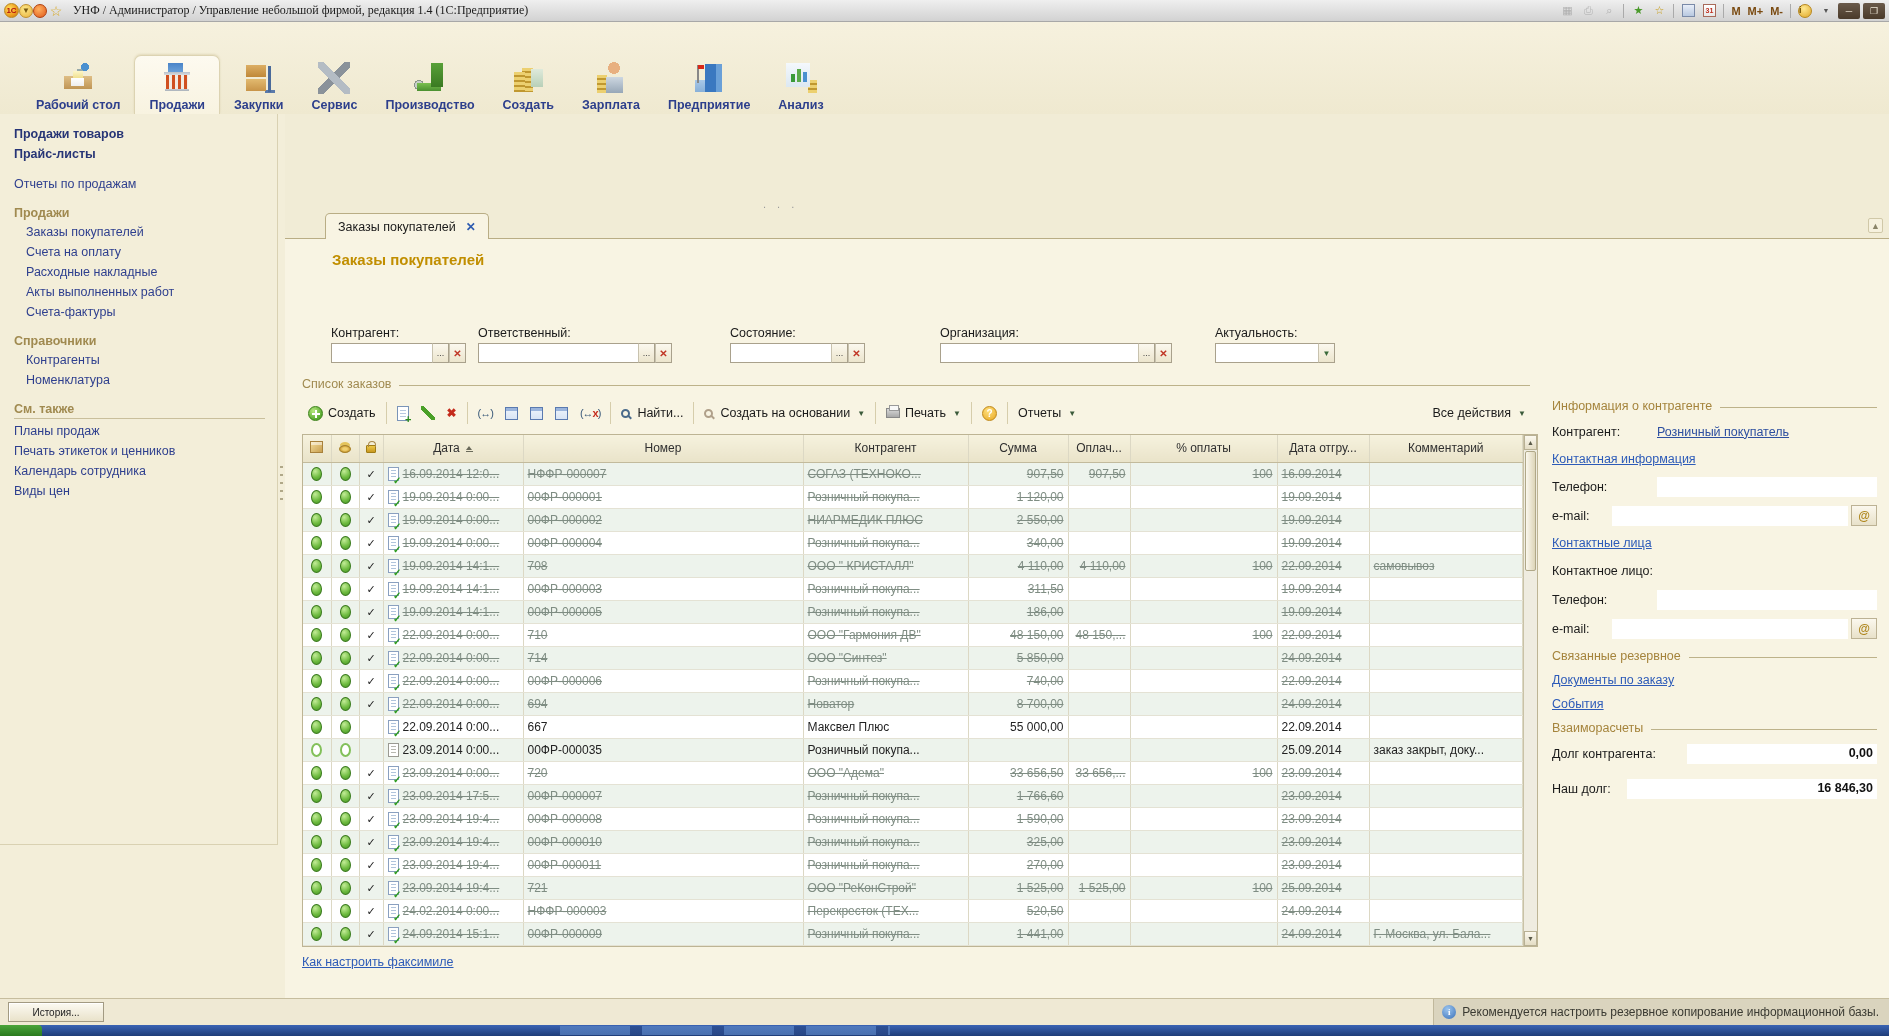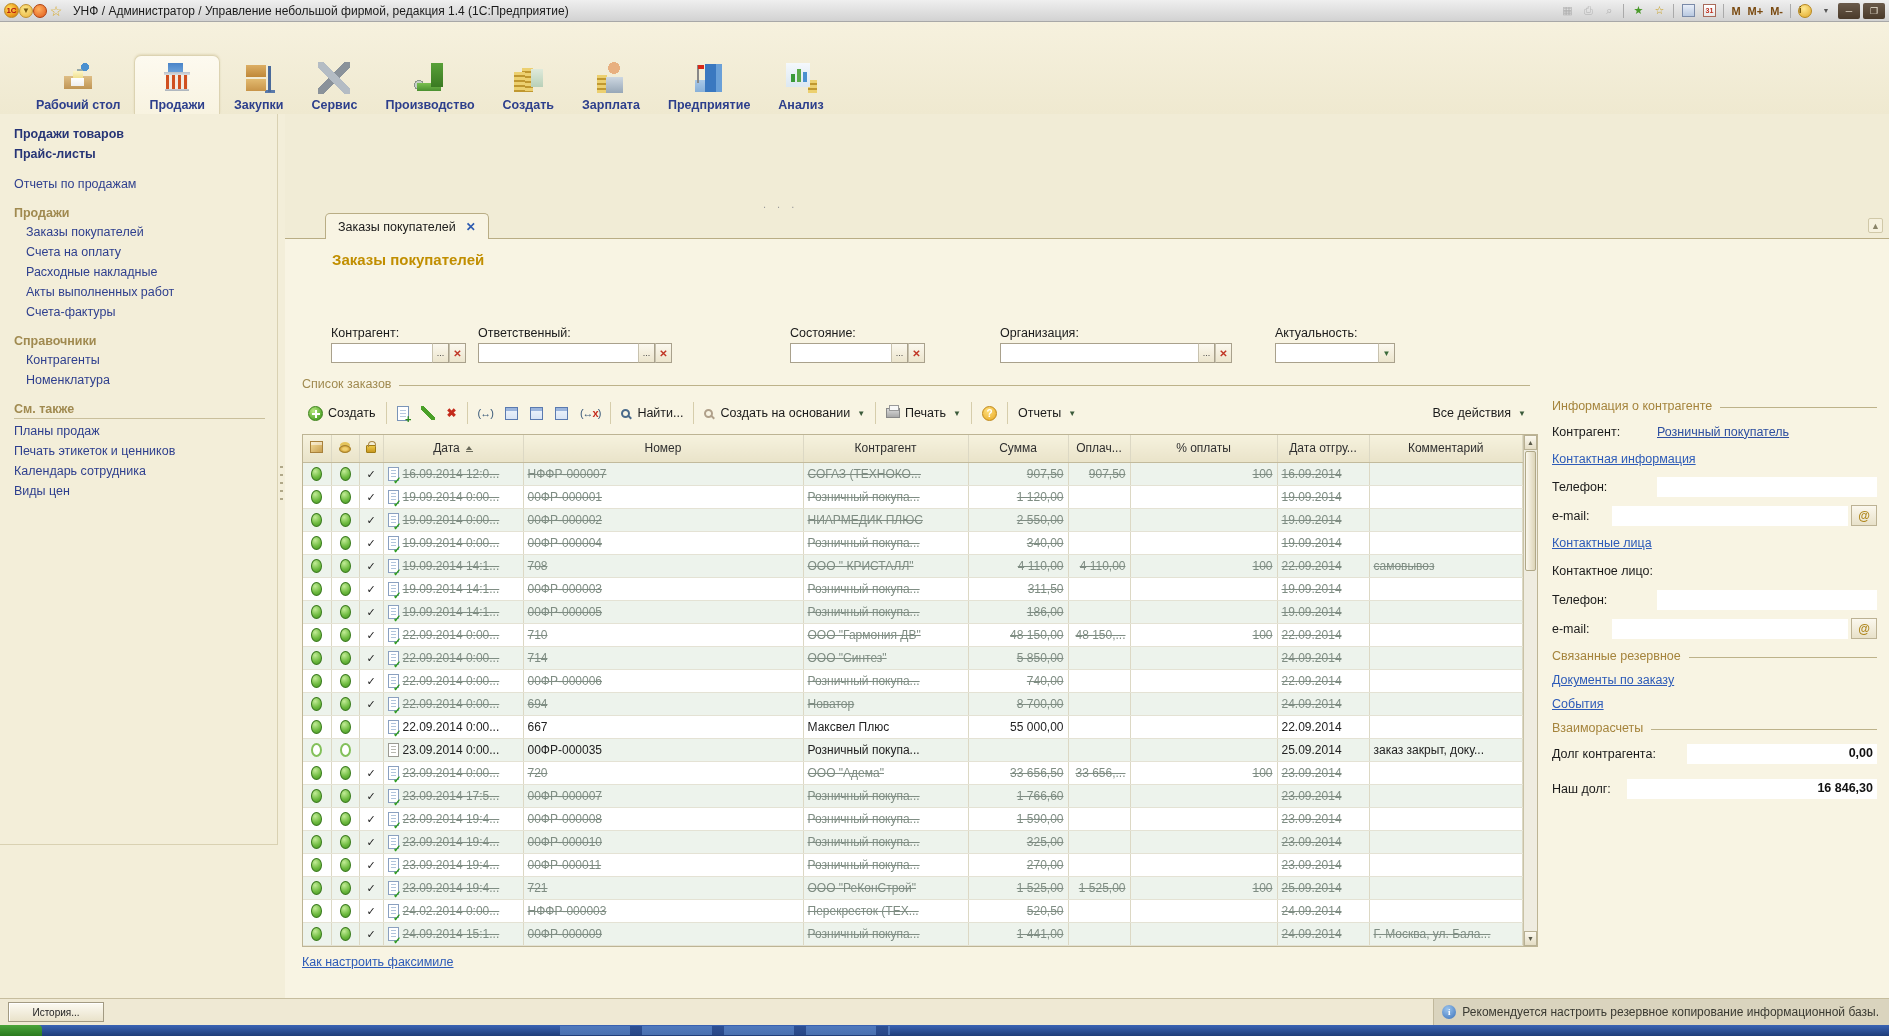--- a/index.html
+++ b/index.html
@@ -6,21 +6,21 @@
   html,body { width:1889px; height:1036px; overflow:hidden; }
   body { font-family:"Liberation Sans", sans-serif; font-size:12.5px; background:#f3eed9; position:relative; color:#222; }
 
   
   .titlebar { position:absolute; top:0; left:0; right:0; height:22px; background:linear-gradient(#efefef,#d2d2d2); border-bottom:1px solid #a8a8a8; display:flex; align-items:center; padding:0 4px; }
   .tb-ic { width:18px; height:16px; display:inline-flex; align-items:center; justify-content:center; font-size:10px; }
   .logo1c { background:radial-gradient(circle at 35% 35%, #ffdf60, #f0a020 55%, #c87010); border-radius:50%; color:#b01010; font-weight:bold; font-size:8px; width:15px; height:15px; border:1px solid #b88820;}
   .tb-drop { background:radial-gradient(circle at 40% 35%, #fde88a, #e8b23c); border-radius:50%; width:14px; height:14px; border:1px solid #c09030; color:#7a5a10; font-size:8px;}
   .tb-rec { background:radial-gradient(circle at 40% 35%, #ffb060, #e05818); border-radius:50%; width:14px; height:14px; border:1px solid #b04010;}
   .tb-star { color:#d8a820; font-size:14px; }
-  .tb-title { flex:1; font-size:12px; color:#1a1a1a; padding-left:8px; white-space:nowrap; overflow:hidden; }
+  .tb-title { flex:1; font-size:12px; color:#1a1a1a; padding-left:8px; white-space:nowrap; overflow:hidden;font-family:Liberation Serif, serif; }
   .tb-right { display:flex; align-items:center; gap:3px; }
   .tbr { width:18px; height:16px; display:inline-flex; align-items:center; justify-content:center; font-size:11px; color:#666; }
   .tbr.dis { opacity:.4; }
   .tb-sep { width:1px; height:14px; background:#aaa; margin:0 2px; }
   .mbtn { color:#7a4a10; font-weight:bold; font-size:11px; width:auto; padding:0 2px;}
   .wbtn { width:22px; height:16px; background:linear-gradient(#6a5a4a,#4a3a2a); color:#f0e8d8; font-size:9px; display:inline-flex; align-items:center; justify-content:center; border-radius:2px; }
   .info-i { background:radial-gradient(circle at 40% 30%, #ffe890, #e0a828); border-radius:50%; width:14px; height:14px; color:#6a4a00; font-weight:bold; font-size:9px; border:1px solid #b88820;}
   .calcic { background:linear-gradient(#e8eef8,#b8c8e0); border:1px solid #7a8aa8; width:13px; height:13px; }
   .calic { background:linear-gradient(#fff,#e8e8e8); border:1px solid #a86a5a; width:13px; height:13px; color:#c03020; font-size:7px; font-weight:bold; display:inline-flex; align-items:center; justify-content:center;}
 
@@ -264,21 +264,21 @@
       <div class="page-title">Заказы покупателей</div>
       <div class="filter-bar">
           <div class="filter" style="width: 135px; margin-right: 12px;">
             <div class="filter-label">Контрагент:</div>
             <div class="filter-ctl">
               <input style="">
               <span class="fbtn">...</span>
               <span class="fbtn x">✕</span>
             </div>
           </div>
-          <div class="filter" style="width: 194px; margin-right: 118px;">
+          <div class="filter" style="width: 194px; margin-right: 58px;">
             <div class="filter-label">Ответственный:</div>
             <div class="filter-ctl">
               <input style="">
               <span class="fbtn">...</span>
               <span class="fbtn x">✕</span>
             </div>
           </div>
           <div class="filter" style="width: 135px; margin-right: 75px;">
             <div class="filter-label">Состояние:</div>
             <div class="filter-ctl">

